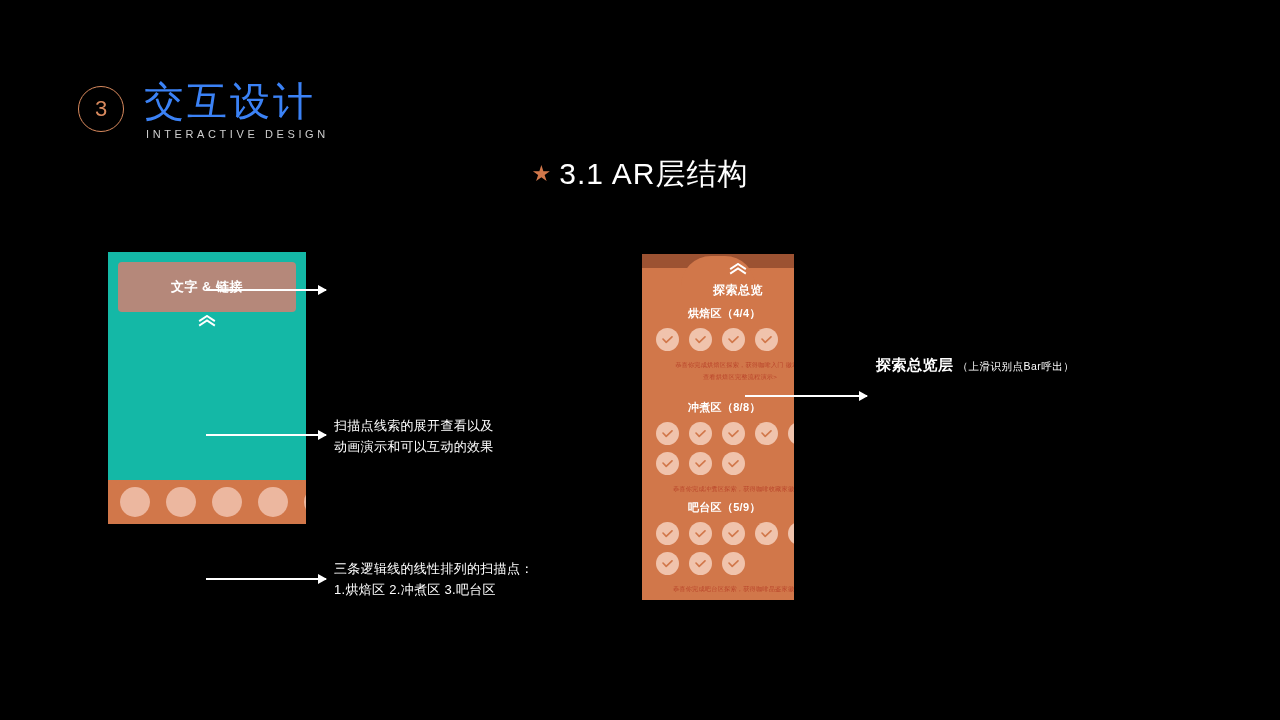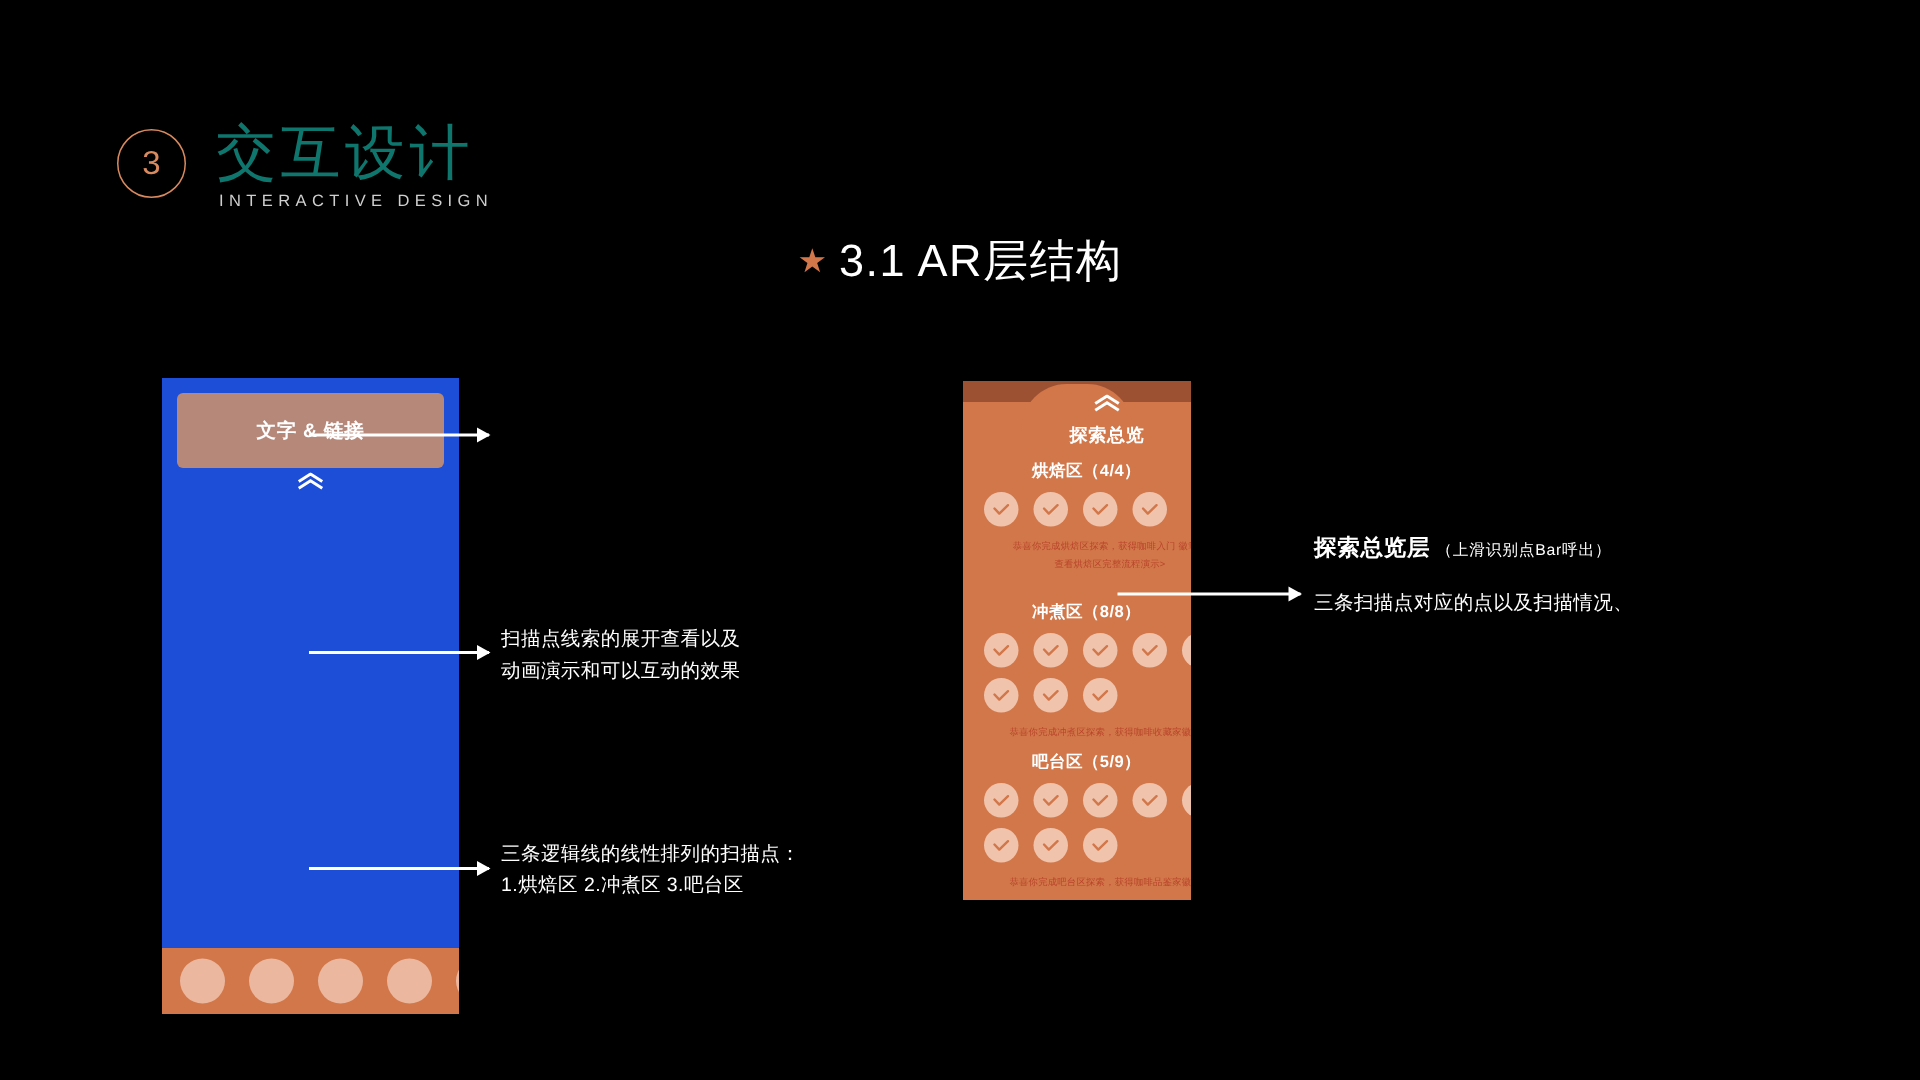--- a/index.html
+++ b/index.html
@@ -16,42 +16,42 @@
   .sec-num {
     position:absolute; left:0; top:14px;
     width:46px; height:46px; border-radius:50%;
     border:1.5px solid #d98a5e;
     color:#d98a5e; font-size:22px;
     display:flex; align-items:center; justify-content:center;
     font-family:"Liberation Sans",sans-serif;
   }
   .sec-cn {
     position:absolute; left:66px; top:2px;
-    color:#0f766e; font-size:40px; letter-spacing:3px;
+    color:#3b82f6; font-size:40px; letter-spacing:3px;
     font-weight:400; white-space:nowrap;
   }
   .sec-en {
     position:absolute; left:68px; top:56px;
     color:#cfcfcf; font-size:11px; letter-spacing:3.6px;
     white-space:nowrap;
   }
 
   
   .slide-title {
     position:absolute; left:0; top:154px; width:1280px;
     text-align:center; color:#fff; font-size:30px; letter-spacing:1px;
     white-space:nowrap;
   }
   .slide-title .star { color:#d1774a; font-size:22px; vertical-align:3px; margin-right:7px; }
 
   
   .phone {
     position:absolute; left:108px; top:252px;
-    width:198px; height:424px;
-    background:#1d4ed8;
+    width:198px; height:272px;
+    background:#14b8a6;
     padding:10px 10px 0 10px;
   }
   .p-card {
     background:#b5887a; border-radius:4px;
     color:#fff; display:flex; align-items:center; justify-content:center;
     text-align:center; line-height:1.5;
   }
   .p-card-top { height:50px; font-size:13px; font-weight:bold; letter-spacing:0.5px; }
   .p-card-main { height:234px; margin-top:10px; font-size:12.5px; font-weight:bold; }
   .p-chev {
@@ -299,16 +299,15 @@
 
   <div class="anno" style="left:334px; top:558px;">
     <div class="anno-b" style="margin-top:0;">三条逻辑线的线性排列的扫描点：</div>
     <div class="anno-b" style="margin-top:0;">1.烘焙区  2.冲煮区  3.吧台区</div>
   </div>
 
   <div class="anno" style="left:876px; top:356px;">
     <div class="anno-h">
       <span>探索总览层</span><span class="sub">（上滑识别点Bar呼出）</span>
     </div>
-    <div class="anno-b" style="margin-top:16px;">三条扫描点对应的点以及扫描情况、</div>
   </div>
 
 </div>
 
 </body></html>

